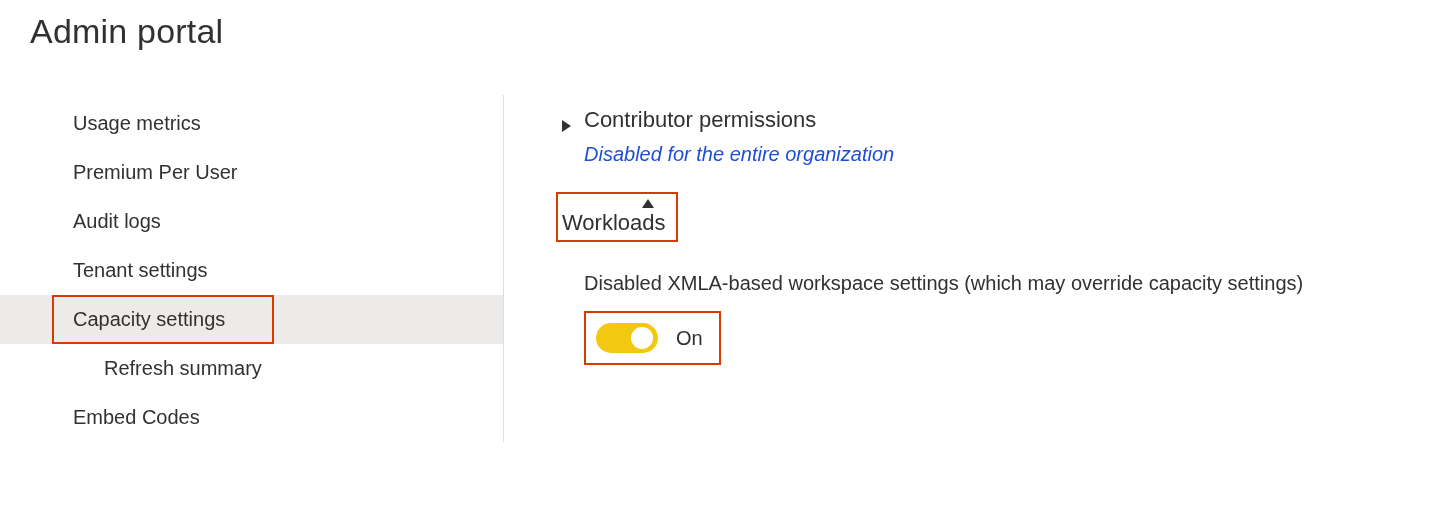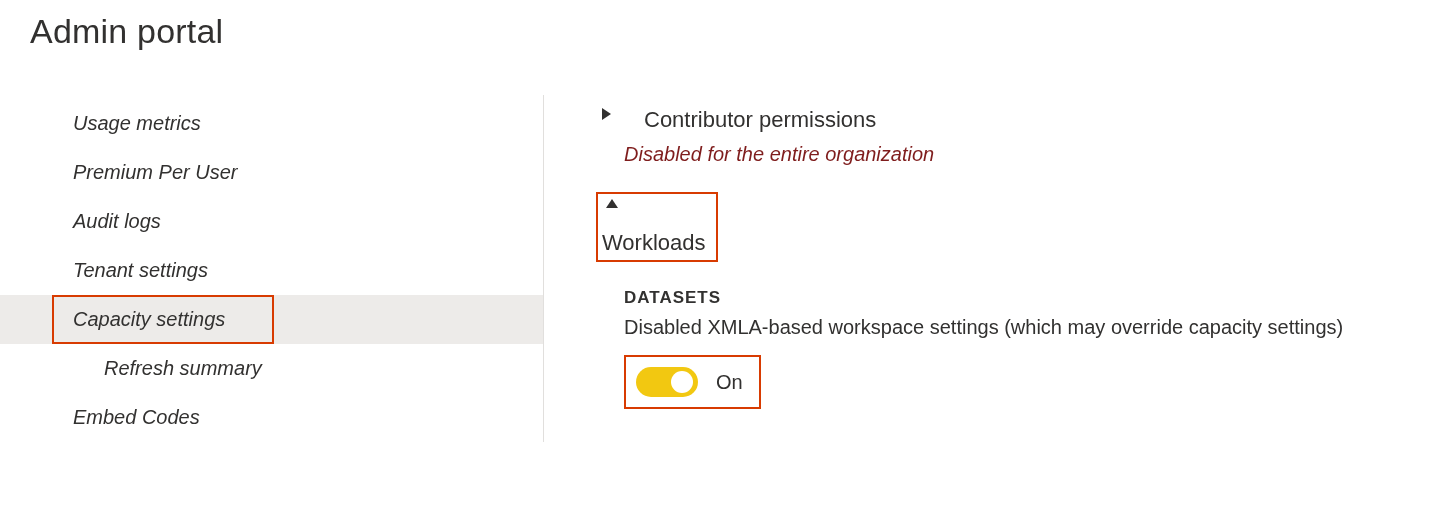--- a/index.html
+++ b/index.html
@@ -16,24 +16,23 @@
       font-weight: 300;
       color: #323130;
       padding: 12px 0 0 30px;
       letter-spacing: 0.2px;
     }
     .content {
       display: flex;
       margin-top: 44px;
     }
     .sidebar {
-      width: 544px;
+      width: 504px;
       border-right: 1px solid #e1dfdd;
       padding-top: 4px;
-      font-style: italic;
     }
     .sidebar-item {
       font-size: 20px;
       color: #323130;
       padding: 13px 0 13px 73px;
       cursor: pointer;
       font-weight: 400;
     }
     .sidebar-item.selected {
       background: #edebe9;
@@ -44,37 +43,36 @@
     .main {
       padding-left: 52px;
       padding-top: 8px;
       flex: 1;
     }
     .section {
       margin-bottom: 26px;
     }
     .section-header {
       display: flex;
-      align-items: flex-start;
+      align-items: flex-end;
       font-size: 22px;
       color: #323130;
       cursor: pointer;
       padding: 4px 0;
-      gap: 20px;
     }
     .caret {
       display: inline-flex;
       width: 20px;
       justify-content: center;
       margin-right: 8px;
     }
     .caret svg { display: block; }
     .section-subtext {
       font-size: 20px;
-      color: #7f1d1d;
+      color: #1d4ed8;
       font-style: italic;
       margin-left: 28px;
       margin-top: 6px;
     }
     .subsection-heading {
       font-size: 17px;
       font-weight: 700;
       letter-spacing: 1px;
       color: #323130;
       margin-left: 28px;
@@ -180,21 +178,20 @@
           <span class="caret">
             <svg width="14" height="12" viewBox="0 0 14 12">
                 <polygon points="1,10 7,1 13,10" fill="#323130"></polygon>
               </svg>
           </span>
           <span>Workloads</span>
         </div>
       </div>
 
       <div style="height:22px;"></div>
-      <div class="subsection-heading">DATASETS</div>
       <div class="subsection-text">Disabled XMLA-based workspace settings (which may override capacity settings)</div>
 
       <div class="toggle-row">
         <div class="toggle-highlight">
           <div class="toggle">
             <div class="toggle-knob"></div>
           </div>
           <span class="toggle-label">On</span>
         </div>
       </div>

